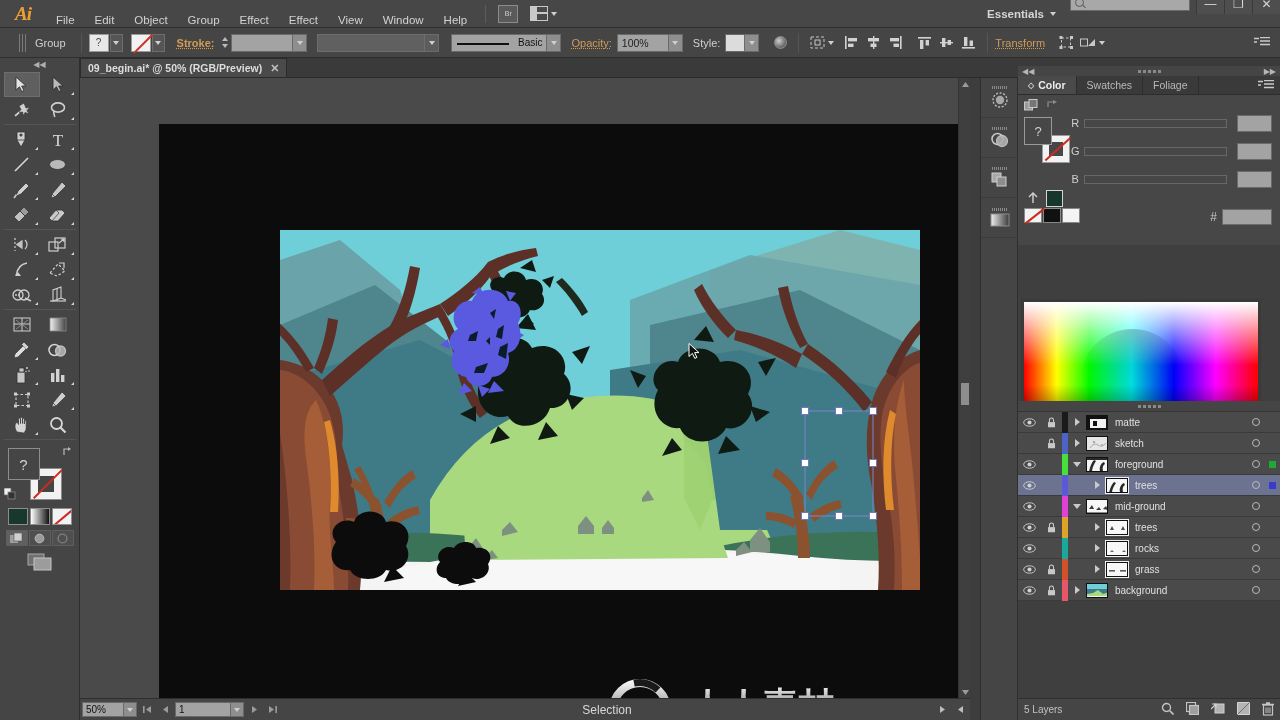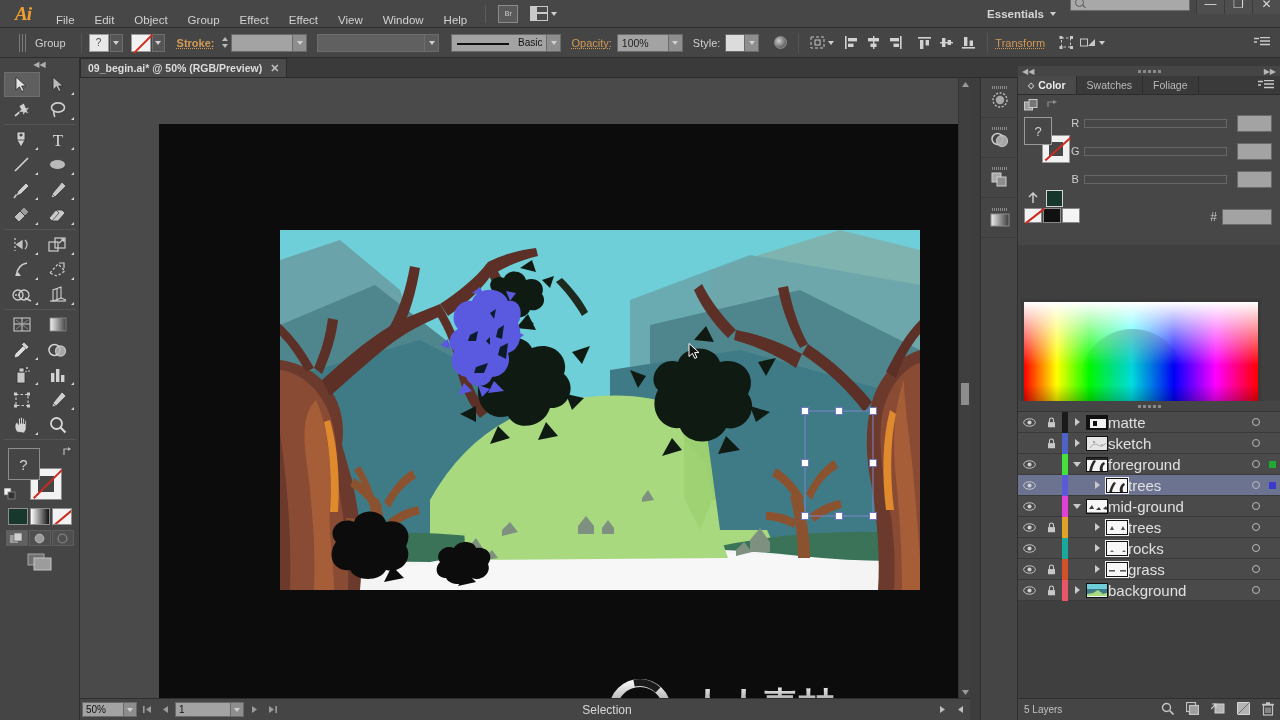--- a/index.html
+++ b/index.html
@@ -243,21 +243,21 @@
     height:21px;display:flex;align-items:center;border-bottom:1px solid #3a3a3a;position:relative;
     background:#4a4a4a;
   }
   .lrow.selected{ background:#6b7390; }
   .lcol-eye{width:22px;display:flex;align-items:center;justify-content:center;}
   .lcol-lock{width:22px;display:flex;align-items:center;justify-content:center;}
   .lcol-color{width:6px;height:21px;}
   .lcol-arrow{width:18px;display:flex;align-items:center;justify-content:center;}
   .lthumb{width:22px;height:15px;border:1px solid #111;background:#dedede;overflow:hidden;position:relative;}
   .lthumb.boxed{ outline:1px solid #f0f0f0; outline-offset:0px; }
-  .lname{font-size:15px;color:#e0e0e0;flex:1;white-space:nowrap;}
+  .lname{padding-left:7px;font-size:10px;color:#e0e0e0;flex:1;white-space:nowrap;}
   .ltarget{width:22px;display:flex;align-items:center;justify-content:center;}
   .tcircle{width:8px;height:8px;border:1.4px solid #b9b9b9;border-radius:50%;}
   .lselsq{width:10px;display:flex;align-items:center;justify-content:center;margin-right:3px;}
   .sq{width:7px;height:7px;border:1.3px solid #bbb;}
   .layers-footer{
     position:absolute;left:0;bottom:0;width:262px;height:22px;background:#454545;
     display:flex;align-items:center;border-top:1px solid #2f2f2f;padding:0 6px;
   }
   .lf-count{font-size:10px;color:#c2c2c2;}
   .lf-icons{margin-left:auto;display:flex;align-items:center;gap:12px;}

